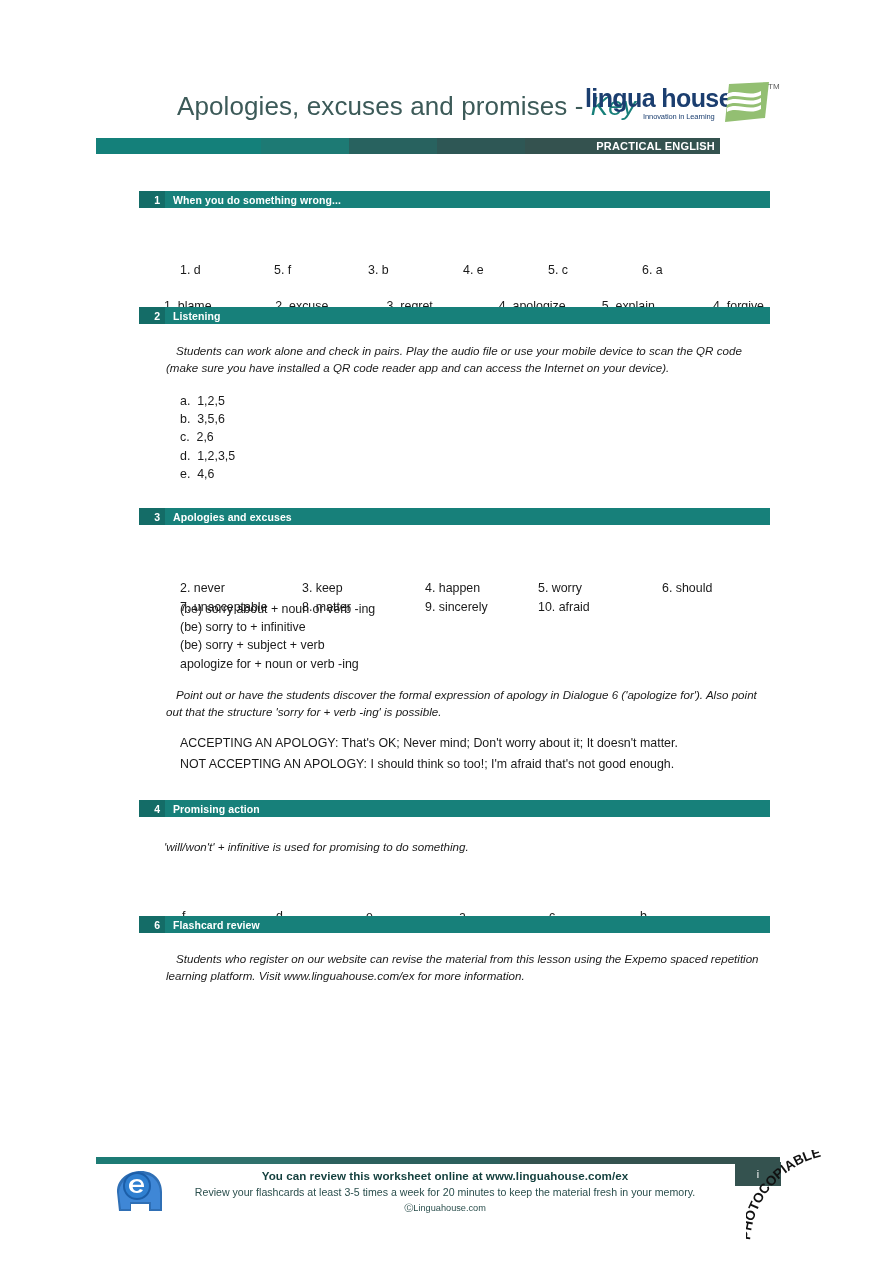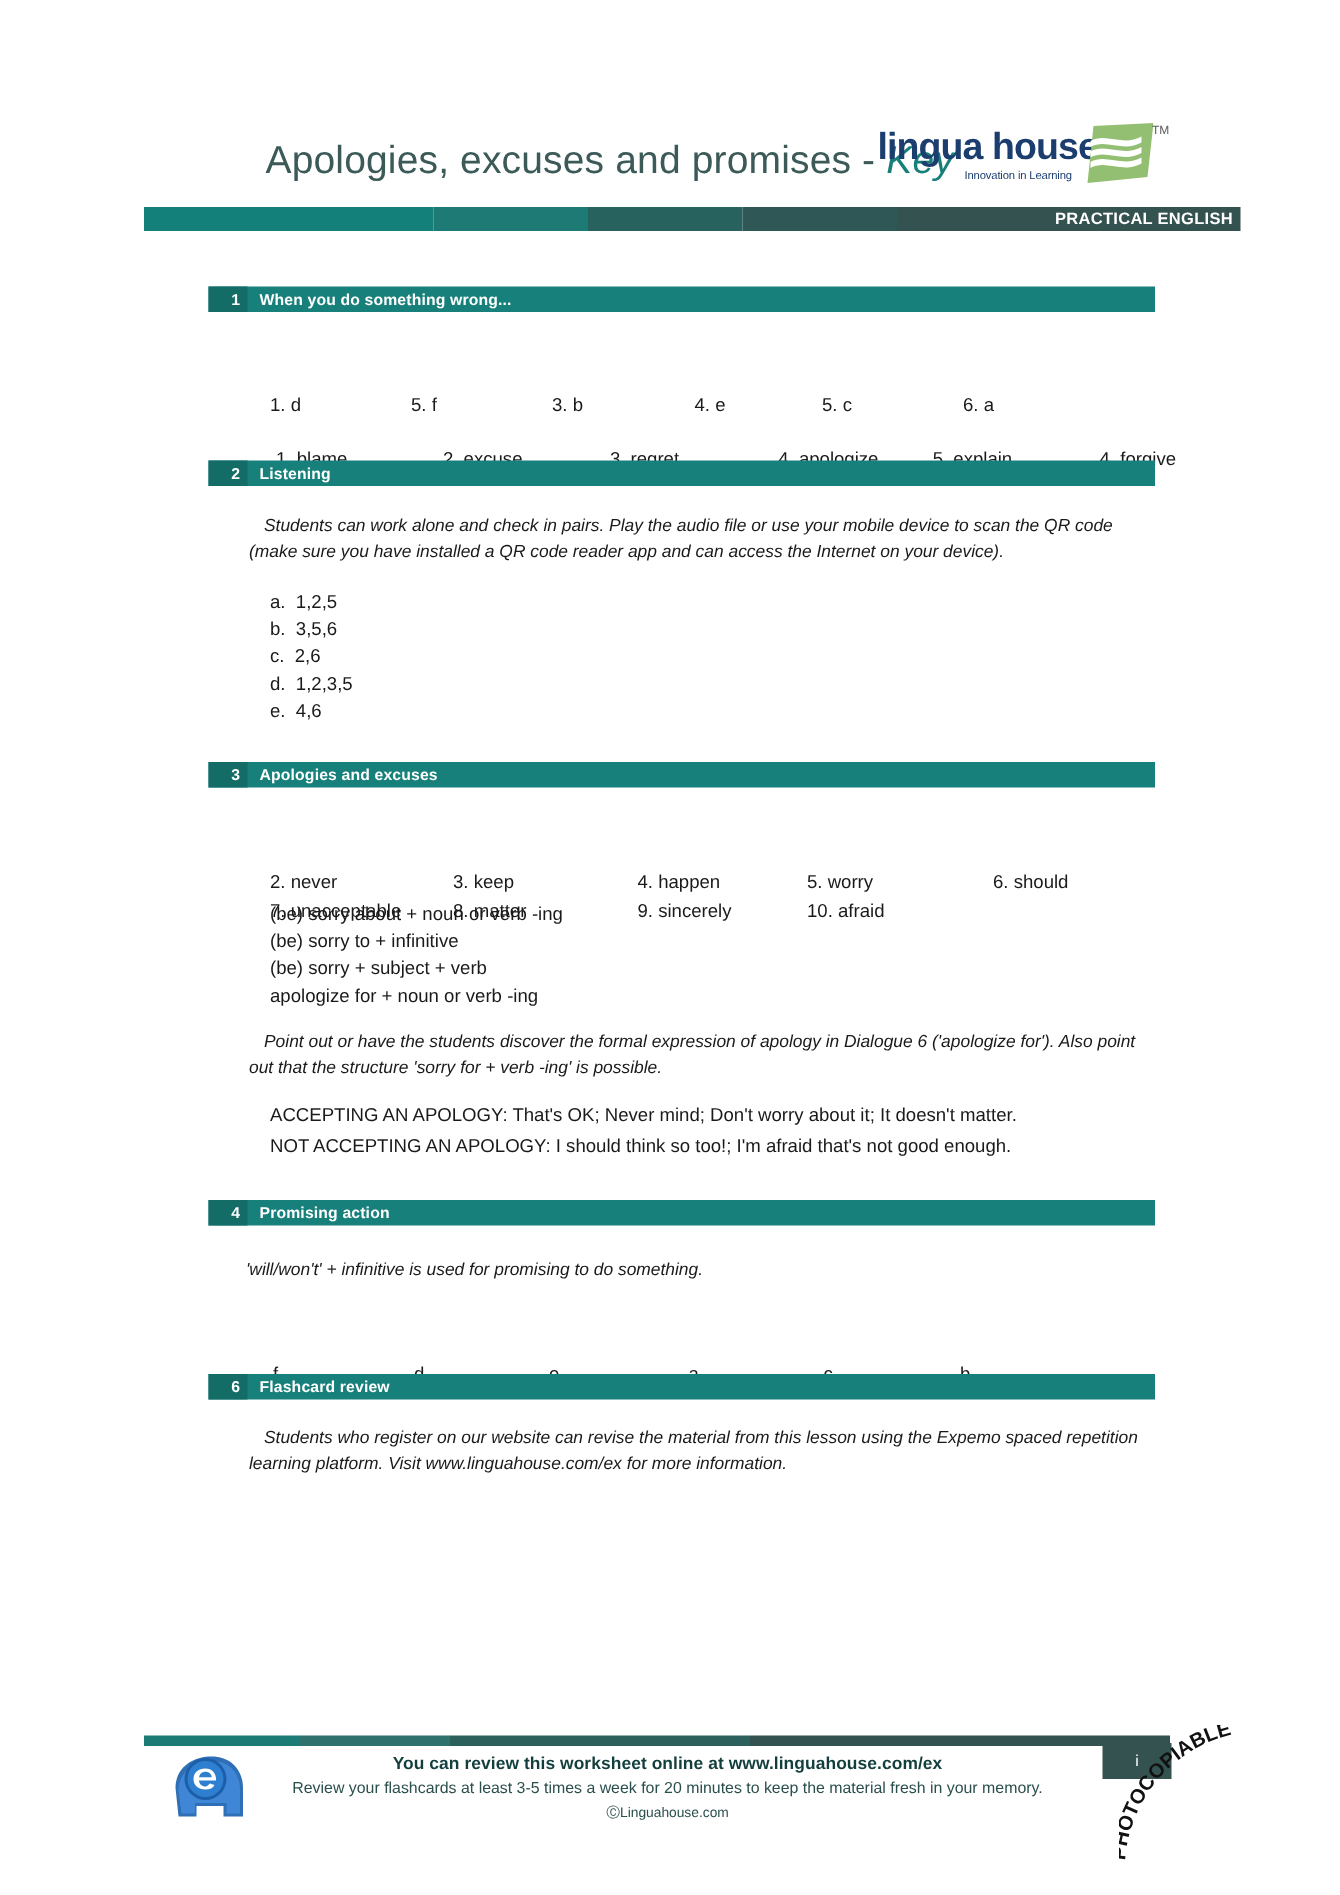--- a/index.html
+++ b/index.html
@@ -83,21 +83,21 @@
     top: 0px;
     font-size: 8px;
     color: #5c5c5c;
   }
 
   
   .banner {
     position: absolute;
     left: 96px;
     top: 138px;
-    width: 731px;
+    width: 624px;
     height: 16px;
     display: flex;
   }
   .banner .seg { height: 100%; }
   .banner .seg1 { width: 26.4%; background: #14807a; }
   .banner .seg2 { width: 14.1%; background: #1d7a74; }
   .banner .seg3 { width: 14.1%; background: #28625f; }
   .banner .seg4 { width: 14.1%; background: #2e5755; }
   .banner .seg5 { flex: 1;     background: #34524f; }
   .banner-label {
@@ -292,21 +292,21 @@
 
   <div class="ans-row" style="left:180px; top:228px; width:600px;">
     <span style="width:94px">1. d</span>
     <span style="width:94px">5. f</span>
     <span style="width:95px">3. b</span>
     <span style="width:85px">4. e</span>
     <span style="width:94px">5. c</span>
     <span>6. a</span>
   </div>
 
-  <div class="ans-row" style="left:184px; top:264px; width:600px;gap:24px;">
+  <div class="ans-row" style="left:164px; top:264px; width:600px;gap:24px;">
     <span style="width:94px">1. blame</span>
     <span style="width:94px">2. excuse</span>
     <span style="width:95px">3. regret</span>
     <span style="width:85px">4. apologize</span>
     <span style="width:94px">5. explain</span>
     <span>4. forgive</span>
   </div>
 
   <div class="sec-bar" style="top:307px;">
     <div class="sec-num">2</div>

